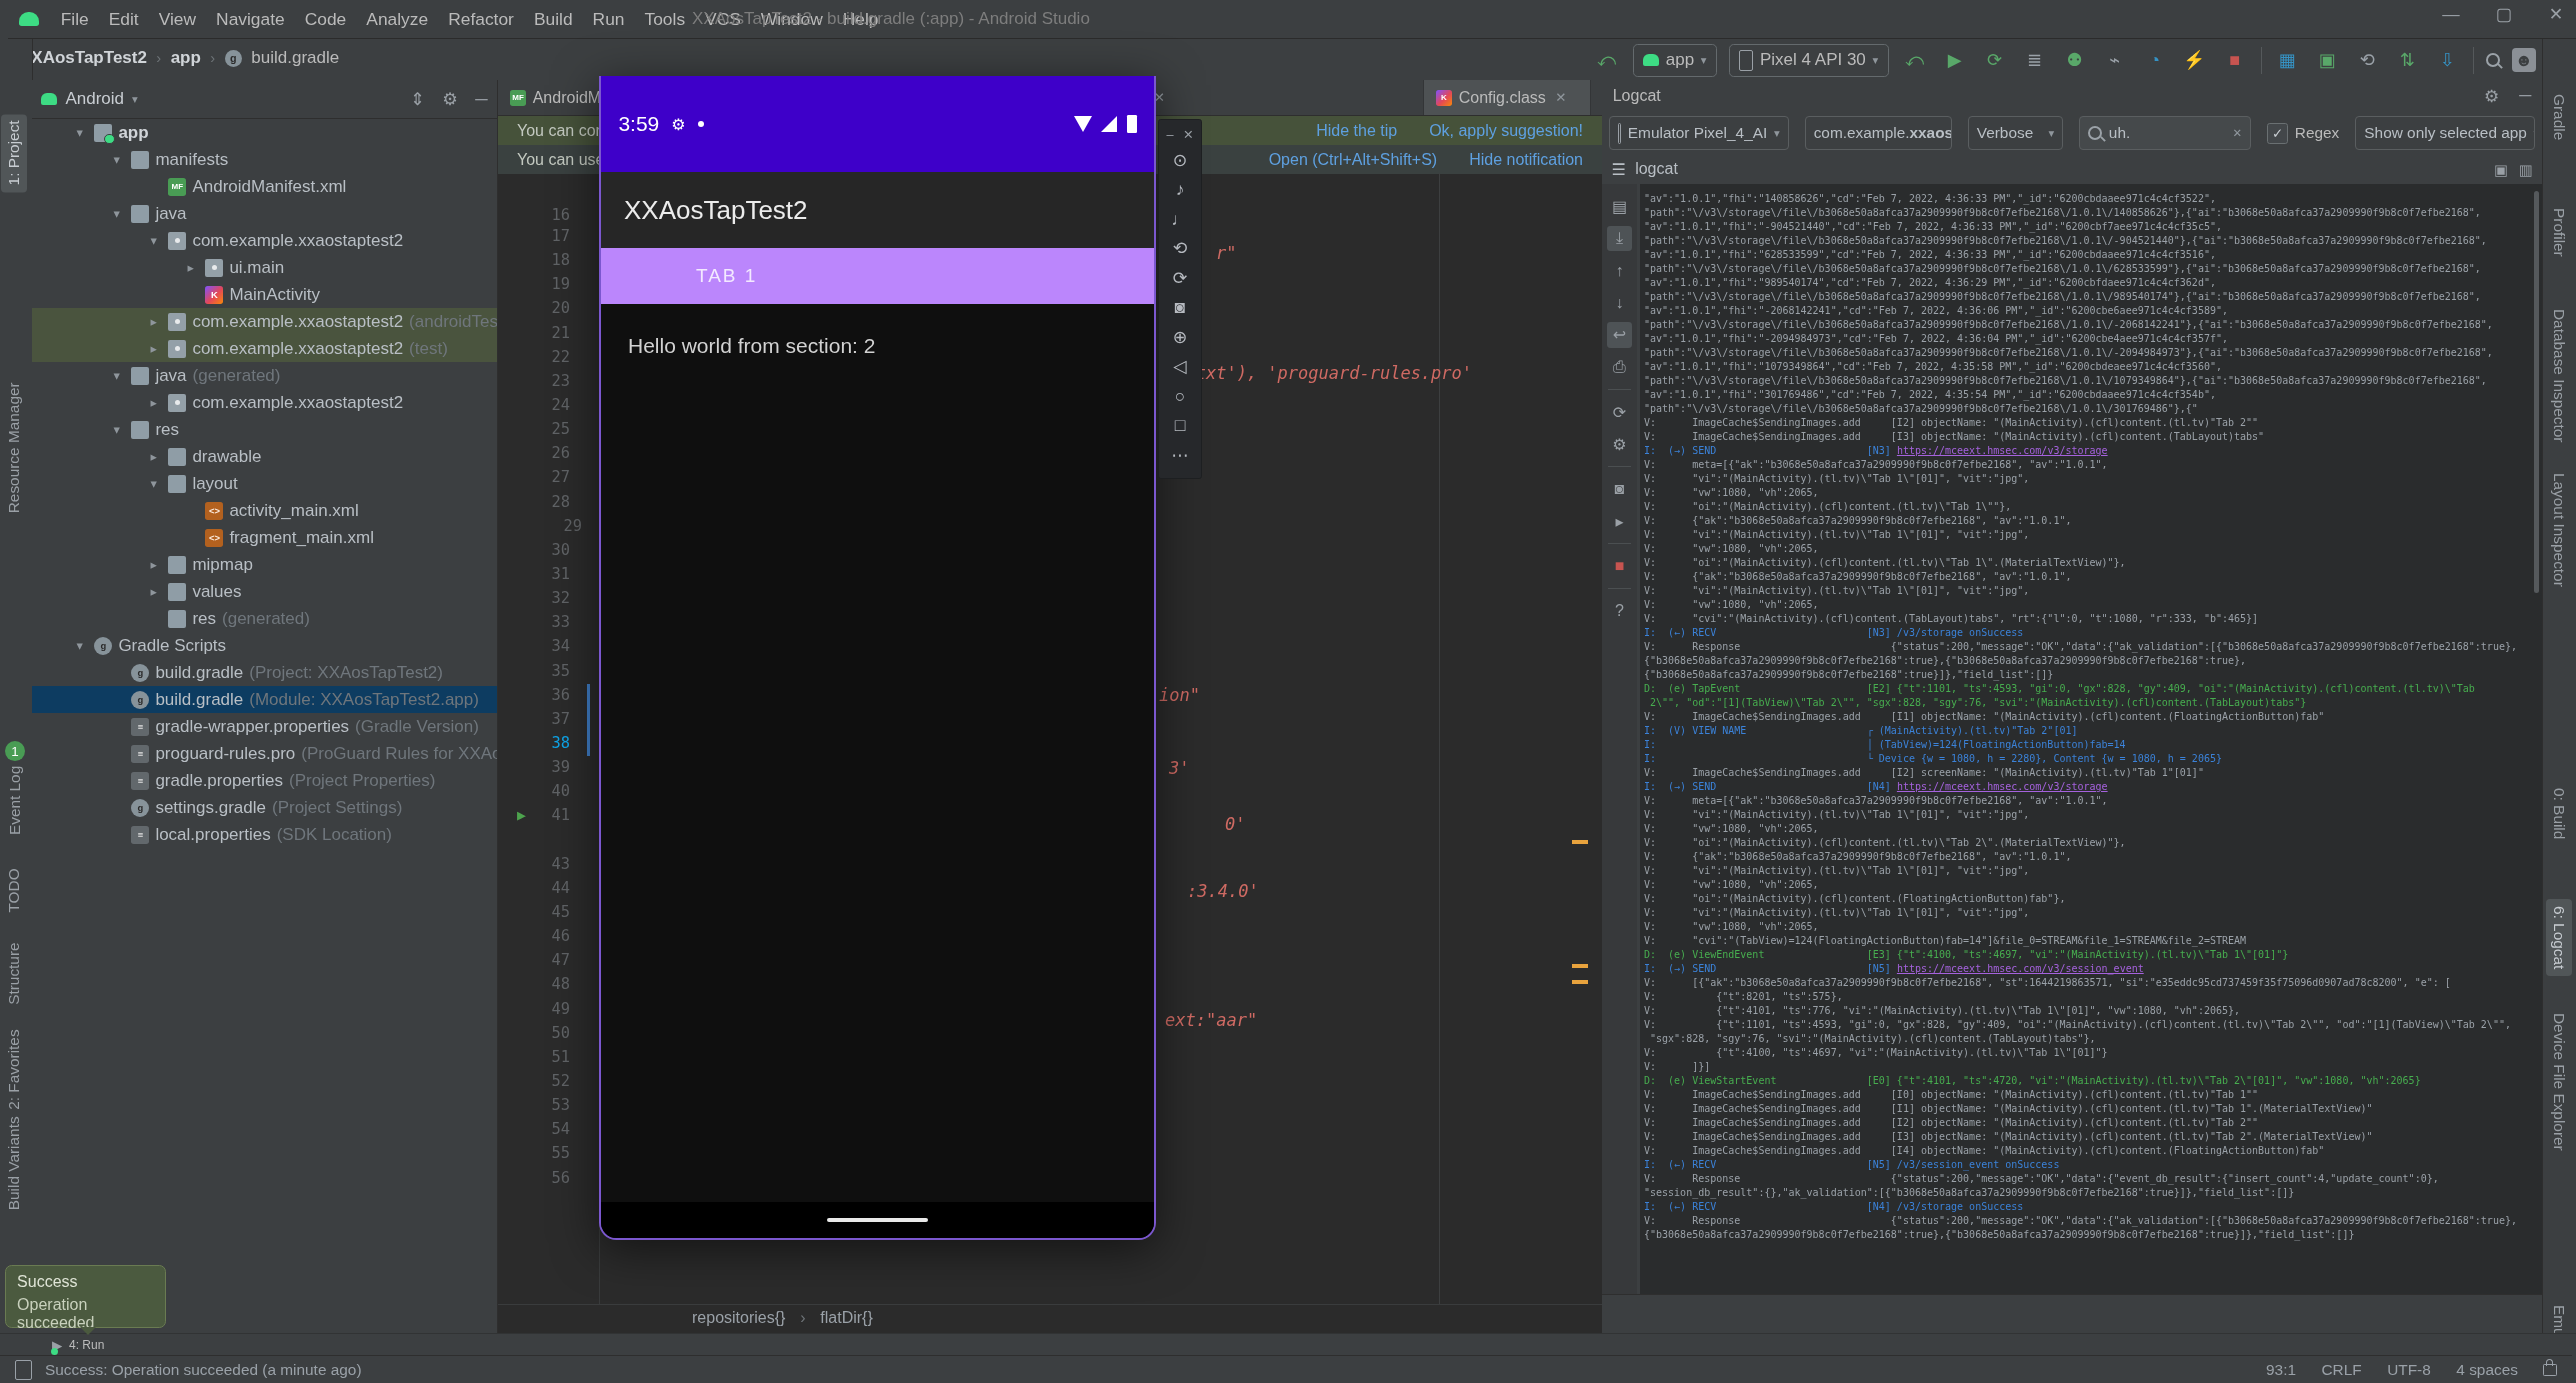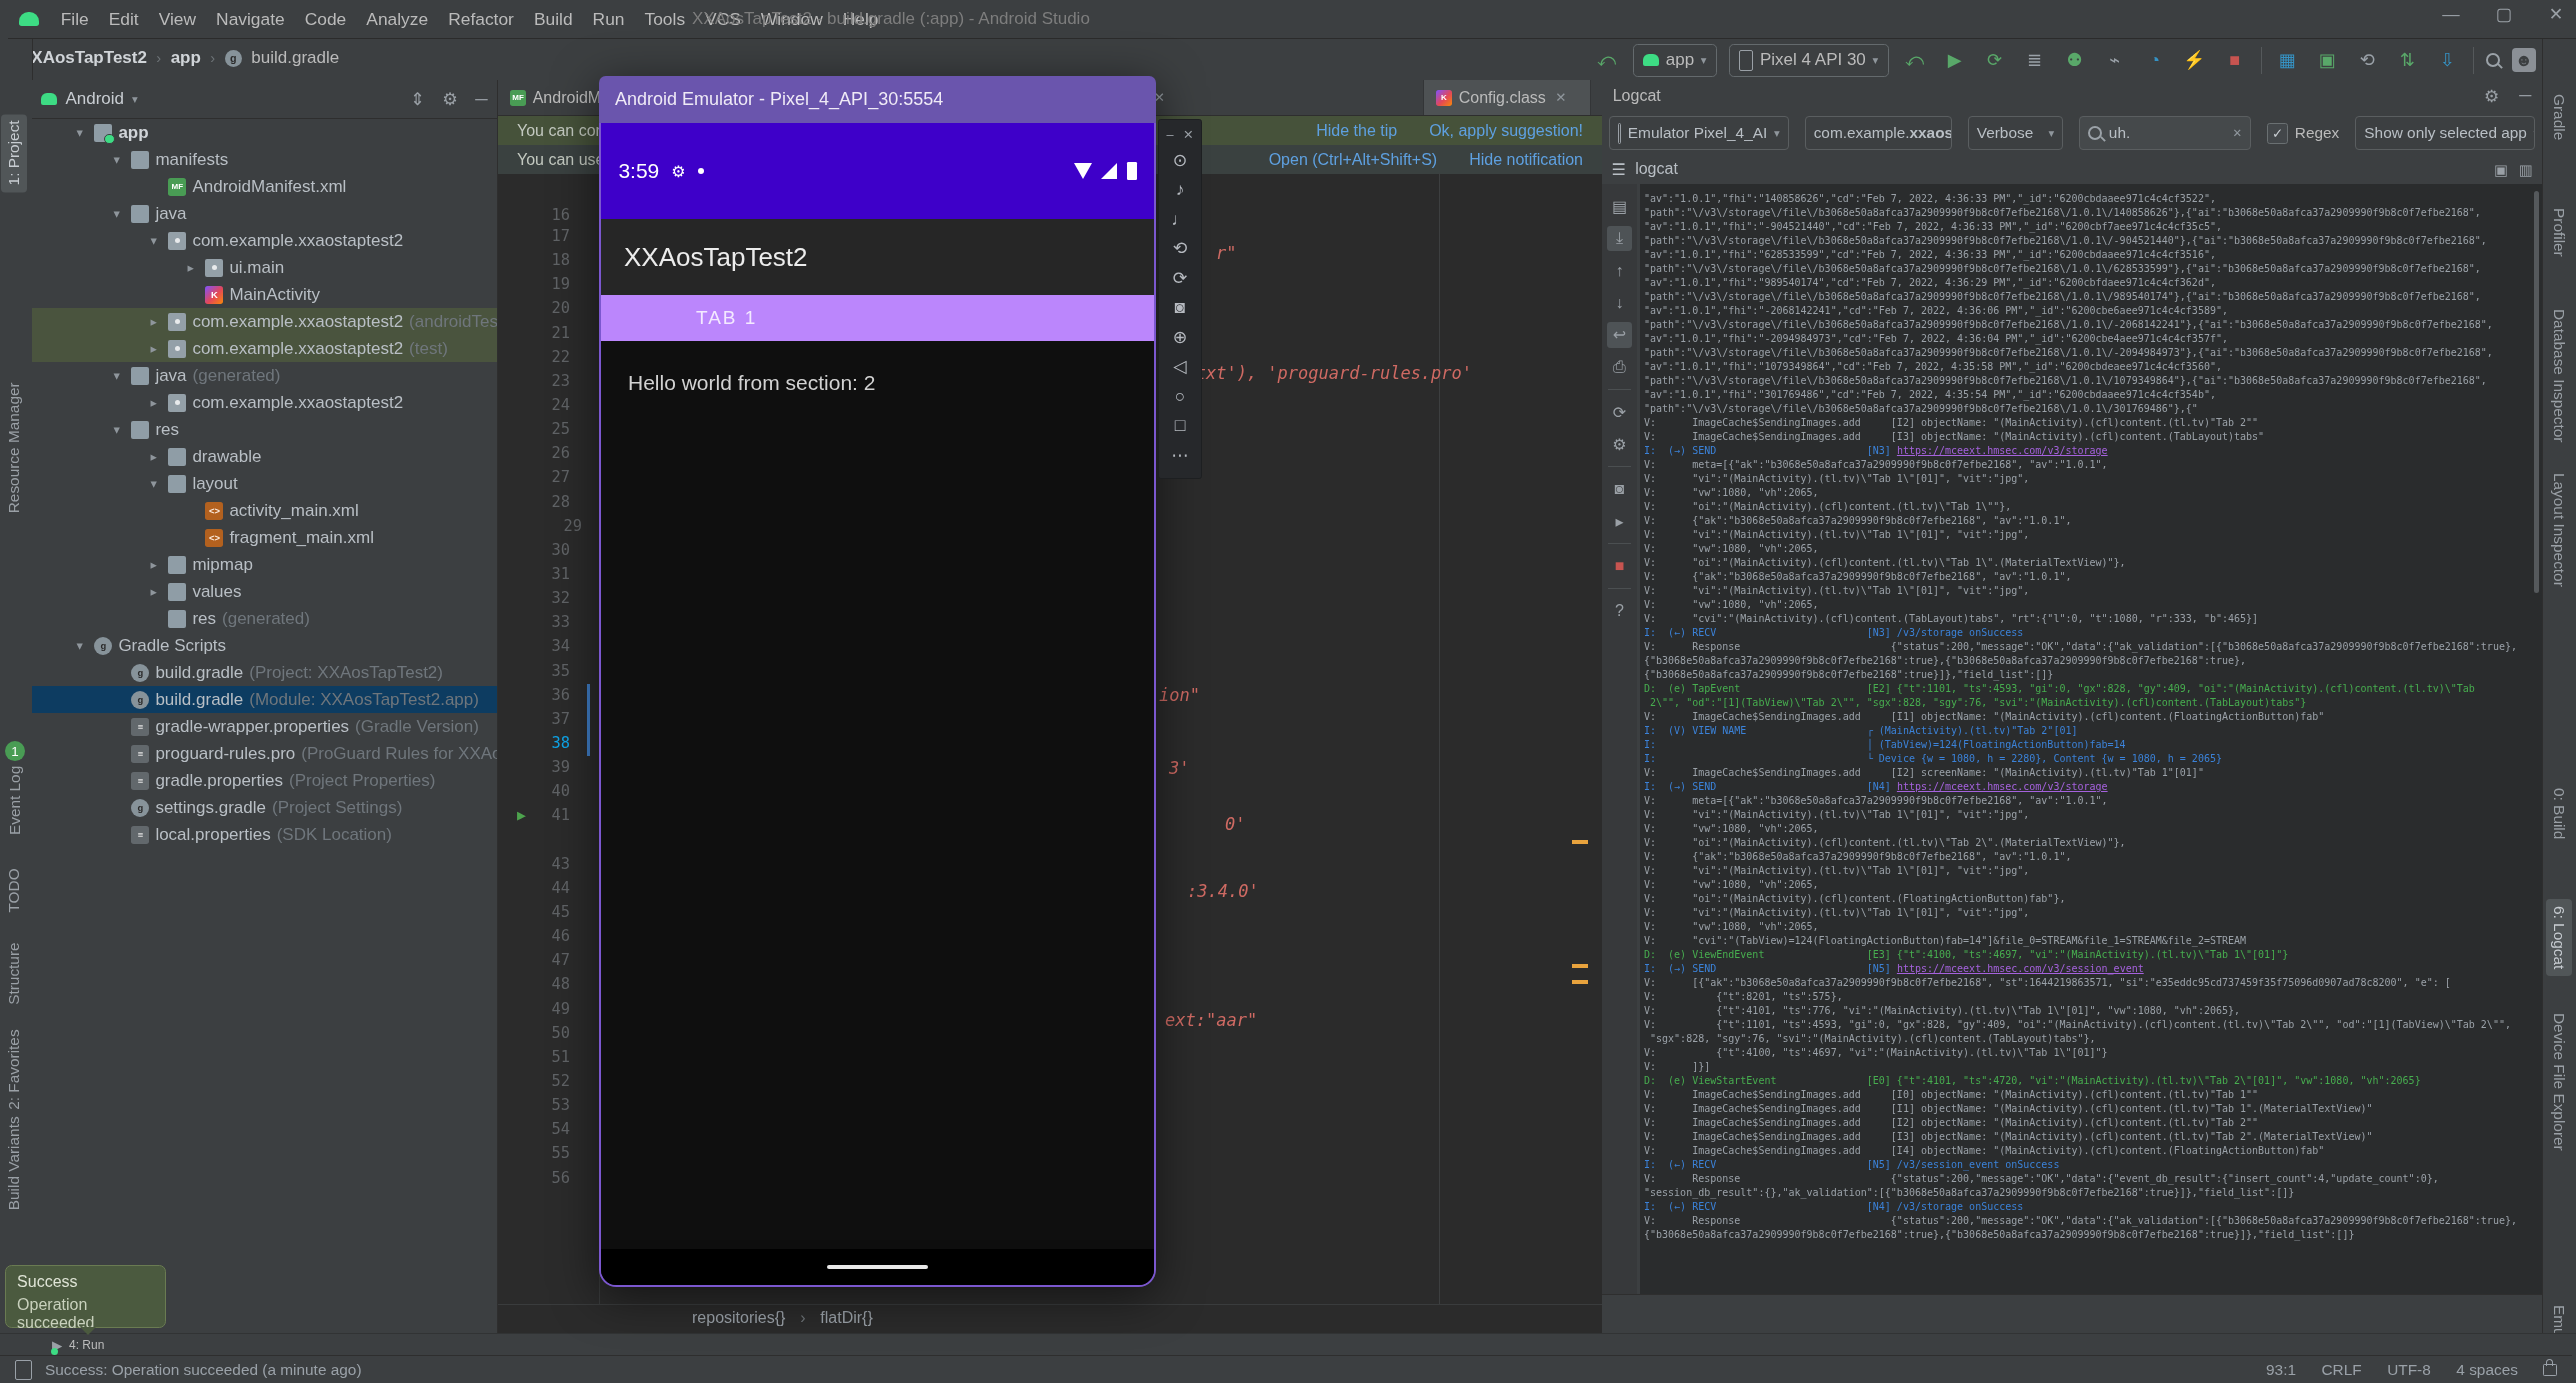--- a/index.html
+++ b/index.html
@@ -125,21 +125,21 @@
   #p-status{height:96px;background:#3e00c9;display:flex;align-items:center;color:#fff;padding:0 17.4px;gap:12px;}
   #p-status .time{font-size:21px;}
   #p-status .gear{font-size:16px;}
   #p-status .dot{width:6px;height:6px;border-radius:50%;background:#fff;}
   #p-status .right{margin-left:auto;display:flex;align-items:center;gap:9.4px;}
   .wifi{width:0;height:0;border-left:9.4px solid transparent;border-right:9.4px solid transparent;border-top:16px solid #fff;}
   .sig{width:0;height:0;border-left:16px solid transparent;border-bottom:16px solid #fff;}
   .batt{width:10px;height:18px;background:#fff;border-radius:1.3px;}
   #p-appbar{height:76px;background:#262626;display:flex;align-items:center;padding:0 23px;}
   #p-appbar .t{font-size:26px;color:#ececec;}
-  #p-tabs{height:46px;background:#bb86fc;display:flex;align-items:center;}
+  #p-tabs{height:56px;background:#bb86fc;display:flex;align-items:center;}
   #p-tabs .tab1{margin-left:95px;font-size:19px;letter-spacing:2px;color:rgba(255,255,255,0.82);}
   #p-content{position:relative;height:899px;background:#0f0f0f;}
   #p-content .hello{position:absolute;left:27px;top:29.5px;font-size:21px;color:#d2d2d2;}
   #p-nav{position:absolute;left:0;bottom:0;width:100%;height:36px;background:#000;display:flex;align-items:center;justify-content:center;}
   #p-nav .pill{width:101px;height:4.7px;border-radius:2.7px;background:#e9e9e9;}
   
   #emu-side{left:1158px;top:119px;width:42px;height:354px;background:#26282b;border:0.7px solid #1d1f21;border-radius:2.7px;
             z-index:41;display:flex;flex-direction:column;align-items:center;padding-top:4px;}
   #emu-side .mc{display:flex;gap:9.4px;color:#9aa0a6;font-size:12.7px;height:21.5px;align-items:center;}
   .esi{height:29.5px;display:flex;align-items:center;justify-content:center;font-size:17.4px;color:#b6bac0;width:100%;}
@@ -694,23 +694,20 @@
           <div class="ll"><span class="v">"session_db_result":{},"ak_validation":[{"b3068e50a8afca37a2909990f9b8c0f7efbe2168":true}]},"field_list":[]}</span></div>
           <div class="ll"><span class="i">I:  (←) RECV                         [N4] /v3/storage onSuccess</span></div>
           <div class="ll"><span class="v">V:      Response                         {"status":200,"message":"OK","data":{"ak_validation":[{"b3068e50a8afca37a2909990f9b8c0f7efbe2168":true},</span></div>
           <div class="ll"><span class="v">{"b3068e50a8afca37a2909990f9b8c0f7efbe2168":true},{"b3068e50a8afca37a2909990f9b8c0f7efbe2168":true}]},"field_list":[]}</span></div>
         </div>
       <div id="lc-scroll"></div>
     </div>
   </div>
 
   <div class="abs" id="emu">
-    <div id="emu-title">
-      <span>Android Emulator - Pixel_4_API_30:5554</span>
-    </div>
     <div id="phone">
       <div id="p-status">
         <span class="time">3:59</span>
         <span class="gear">⚙</span>
         <span class="dot"></span>
         <span class="right">
           <span class="wifi"></span>
           <span class="sig"></span>
           <span class="batt"></span>
         </span>

